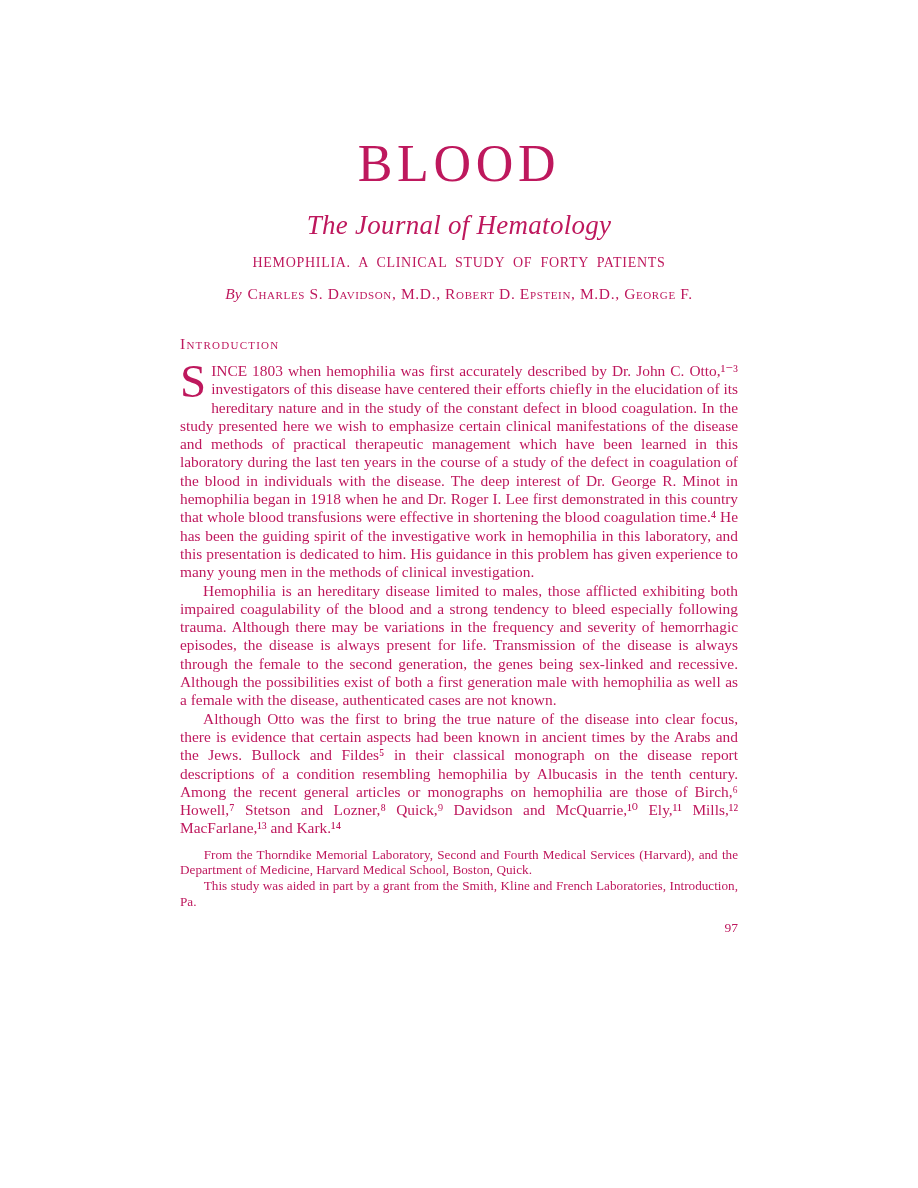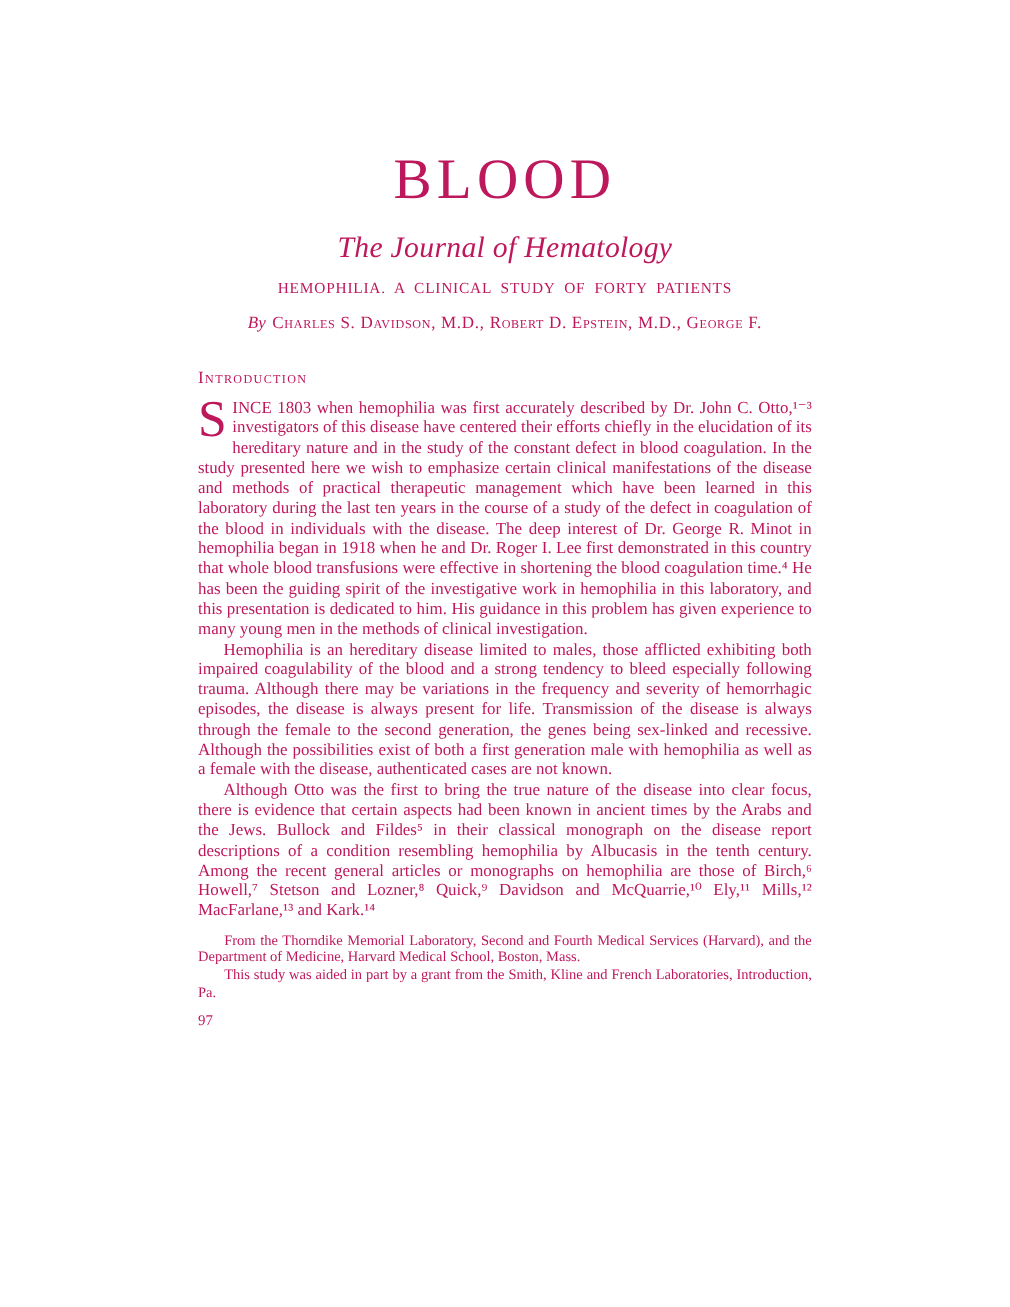--- a/index.html
+++ b/index.html
@@ -118,21 +118,21 @@
     font-size: 13.2px;
     line-height: 15.6px;
     text-align: justify;
   }
   .footnotes p {
     margin: 0;
     text-indent: 1.8em;
   }
   .page-number {
     margin-top: 11px;
-    text-align: left;
+    text-align: right;
     font-size: 13.5px;
   }
 </style>
 </head>
 <body>
 
 <div class="page">
   <div class="column">
 
     <div class="journal-title">BLOOD</div>
@@ -148,20 +148,20 @@
 
     <div class="section-heading">Introduction</div>
 
     <p class="body-para first"><span class="dropcap">S</span><span>INCE 1803 when hemophilia was first accurately described by Dr. John C. Otto,¹⁻³ investigators of this disease have centered their efforts chiefly in the elucidation of its hereditary nature and in the study of the constant defect in blood coagulation. In the study presented here we wish to emphasize certain clinical manifestations of the disease and methods of practical therapeutic management which have been learned in this laboratory during the last ten years in the course of a study of the defect in coagulation of the blood in individuals with the disease. The deep interest of Dr. George R. Minot in hemophilia began in 1918 when he and Dr. Roger I. Lee first demonstrated in this country that whole blood transfusions were effective in shortening the blood coagulation time.⁴ He has been the guiding spirit of the investigative work in hemophilia in this laboratory, and this presentation is dedicated to him. His guidance in this problem has given experience to many young men in the methods of clinical investigation.</span></p>
 
     <p class="body-para indented">Hemophilia is an hereditary disease limited to males, those afflicted exhibiting both impaired coagulability of the blood and a strong tendency to bleed especially following trauma. Although there may be variations in the frequency and severity of hemorrhagic episodes, the disease is always present for life. Transmission of the disease is always through the female to the second generation, the genes being sex-linked and recessive. Although the possibilities exist of both a first generation male with hemophilia as well as a female with the disease, authenticated cases are not known.</p>
 
     <p class="body-para indented">Although Otto was the first to bring the true nature of the disease into clear focus, there is evidence that certain aspects had been known in ancient times by the Arabs and the Jews. Bullock and Fildes⁵ in their classical monograph on the disease report descriptions of a condition resembling hemophilia by Albucasis in the tenth century. Among the recent general articles or monographs on hemophilia are those of Birch,⁶ Howell,⁷ Stetson and Lozner,⁸ Quick,⁹ Davidson and McQuarrie,¹⁰ Ely,¹¹ Mills,¹² MacFarlane,¹³ and Kark.¹⁴</p>
 
     <div class="footnotes">
-      <p>From the Thorndike Memorial Laboratory, Second and Fourth Medical Services (Harvard), and the Department of Medicine, Harvard Medical School, Boston, Mass.</p>
+      <p>From the Thorndike Memorial Laboratory, Second and Fourth Medical Services (Harvard), and the Department of Medicine, Harvard Medical School, Boston, Quick.</p>
       <p>This study was aided in part by a grant from the Smith, Kline and French Laboratories, Introduction, Pa.</p>
     </div>
 
     <div class="page-number">97</div>
 
   </div>
 </div>
 
 </body></html>

